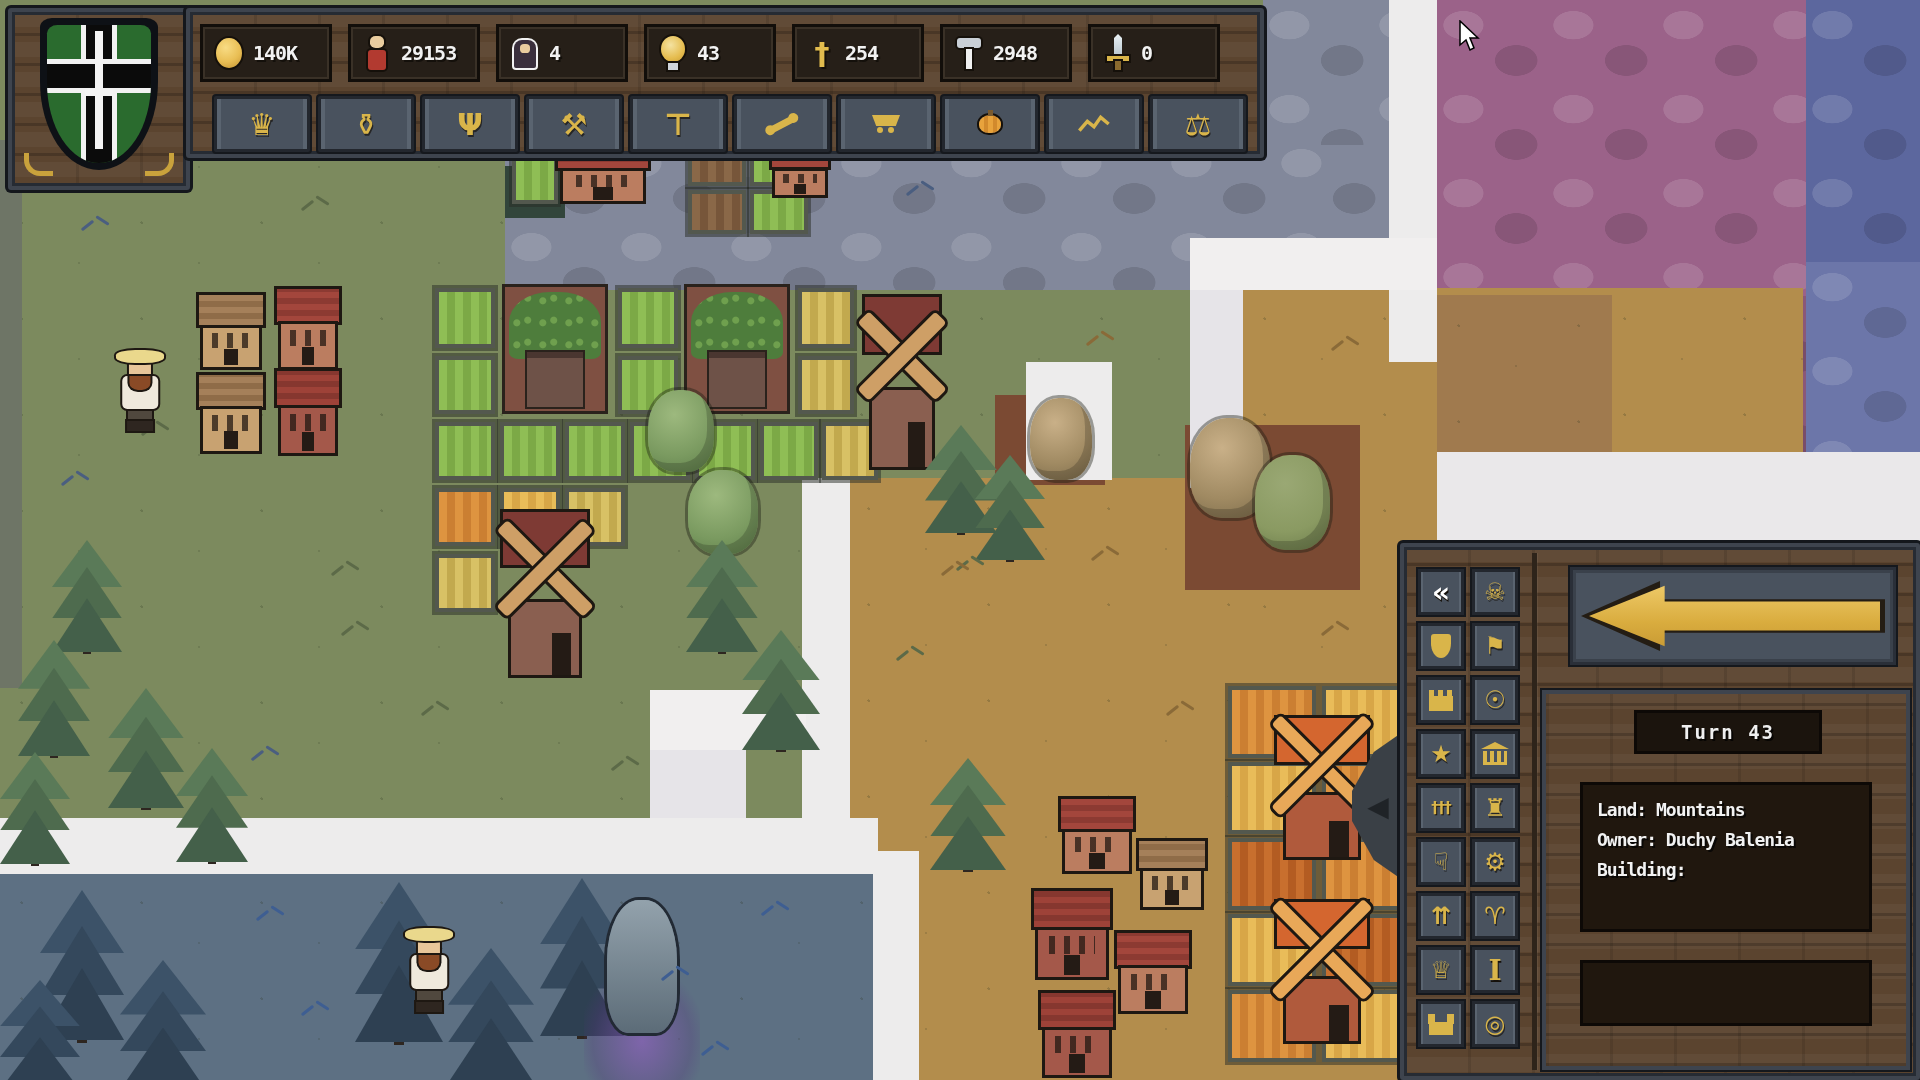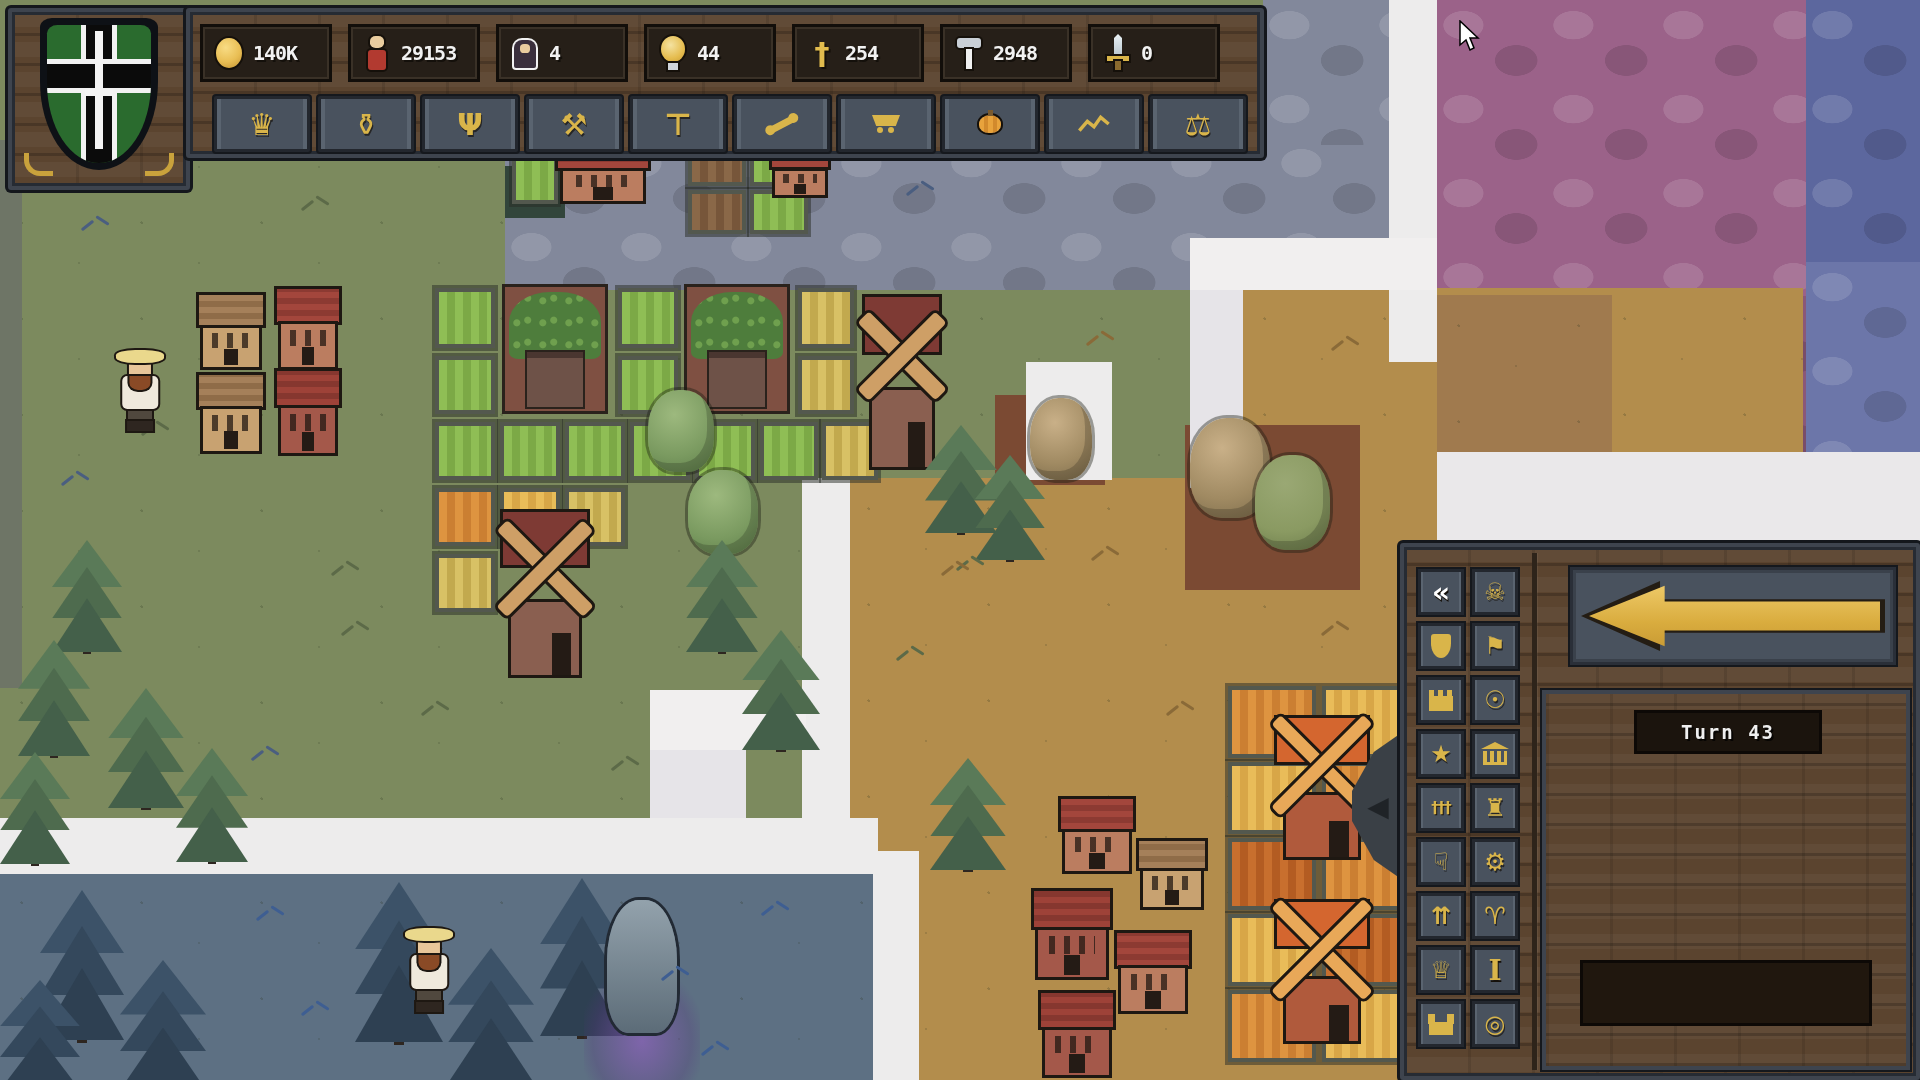--- a/index.html
+++ b/index.html
@@ -511,21 +511,21 @@
             <i class="mk-robe"></i>
             <i class="mk-head"></i>
           </span>
           <span class="rval">4</span>
         </div>
         <div class="res-slot">
           <span class="ric">
             <i class="cir bulb"></i>
             <i class="bulb-base"></i>
           </span>
-          <span class="rval">44</span>
+          <span class="rval">43</span>
         </div>
         <div class="res-slot">
           <span class="ric">
             <i class="gx">†</i>
           </span>
           <span class="rval">254</span>
         </div>
         <div class="res-slot">
           <span class="ric">
             <i class="hm-head"></i>
@@ -693,20 +693,25 @@
           </span>
         </div>
       </div>
     <div class="vdiv"></div>
     <div id="back-btn">
       <div class="arrow-dark"></div>
       <div class="arrow-gold"></div>
     </div>
     <div id="info-frame" class="wood">
       <div id="turn-bar">Turn 43</div>
+      <div id="info-box">
+        <div>Land: Mountains</div>
+        <div>Owner: Duchy Balenia</div>
+        <div>Building:</div>
+      </div>
       <div id="extra-box"></div>
     </div>
   </div>
 
   <svg id="cursor" width="24" height="32" viewBox="0 0 24 32" style="left: 1458px; top: 20px;">
     <path d="M2,1 L2,25 L8,20 L12,30 L16,28 L12,18 L20,18 Z" fill="#FFFFFF" stroke="#000000" stroke-width="1.5"></path>
   </svg>
 </div>
 
 </body></html>

